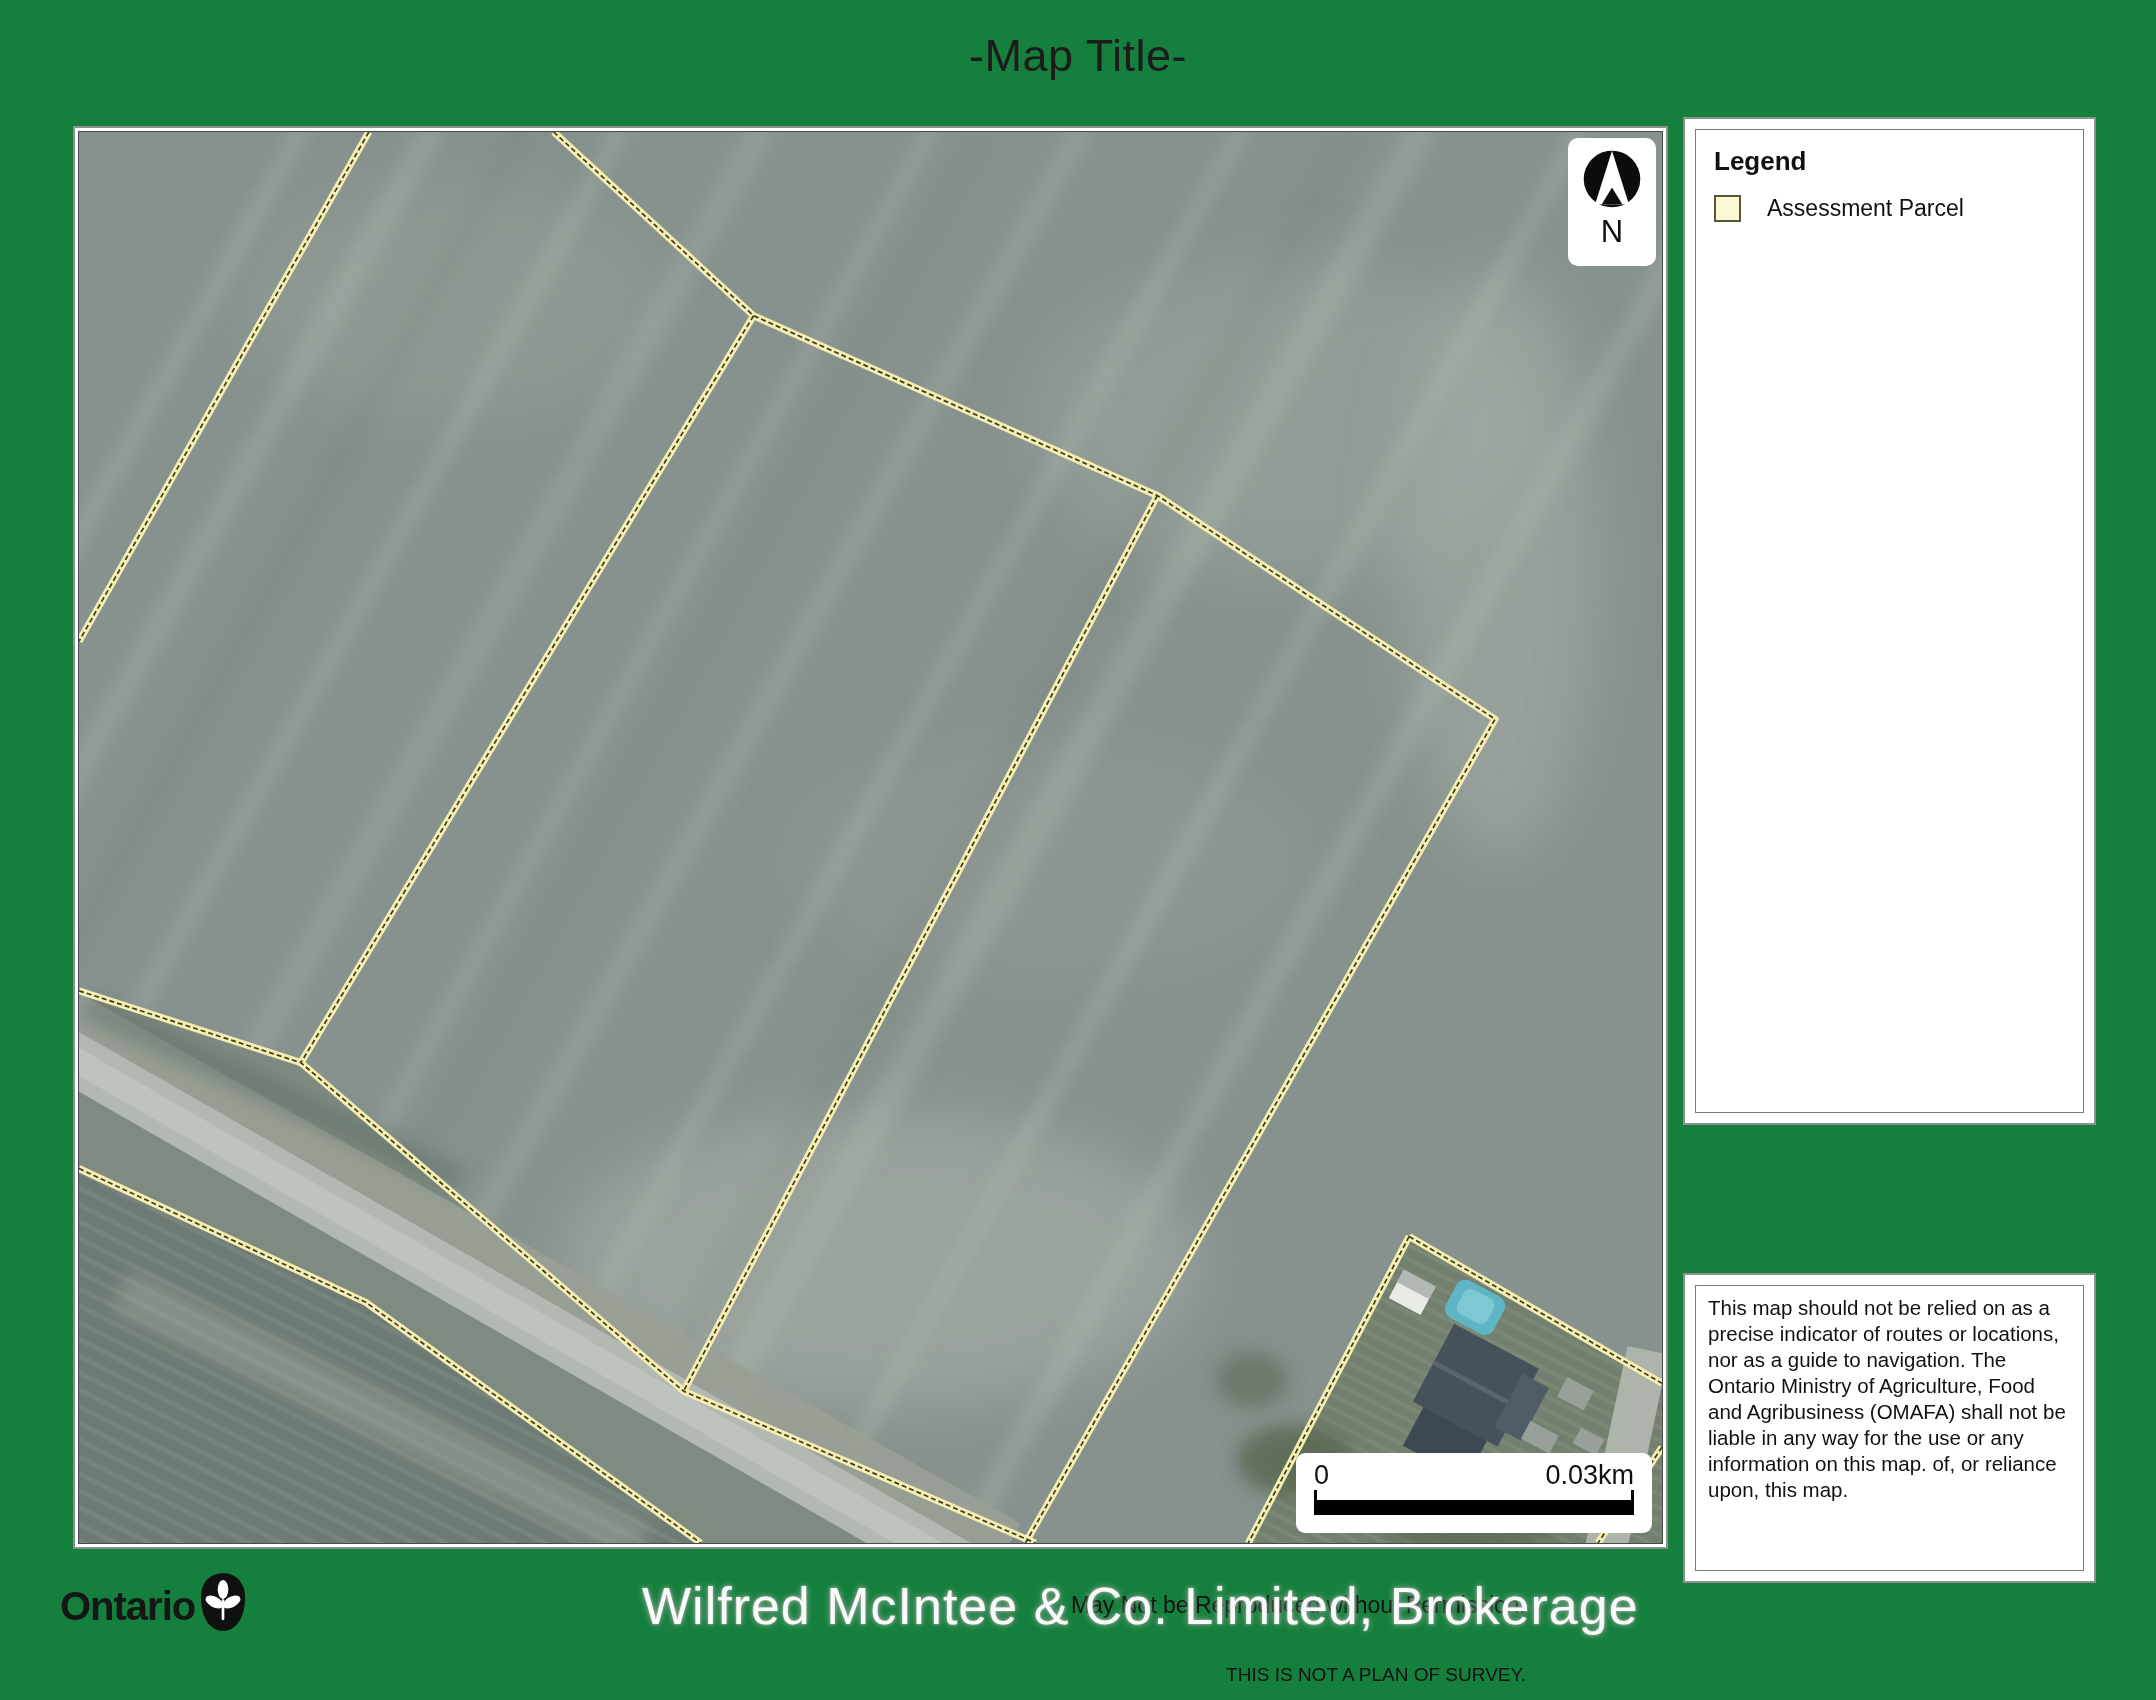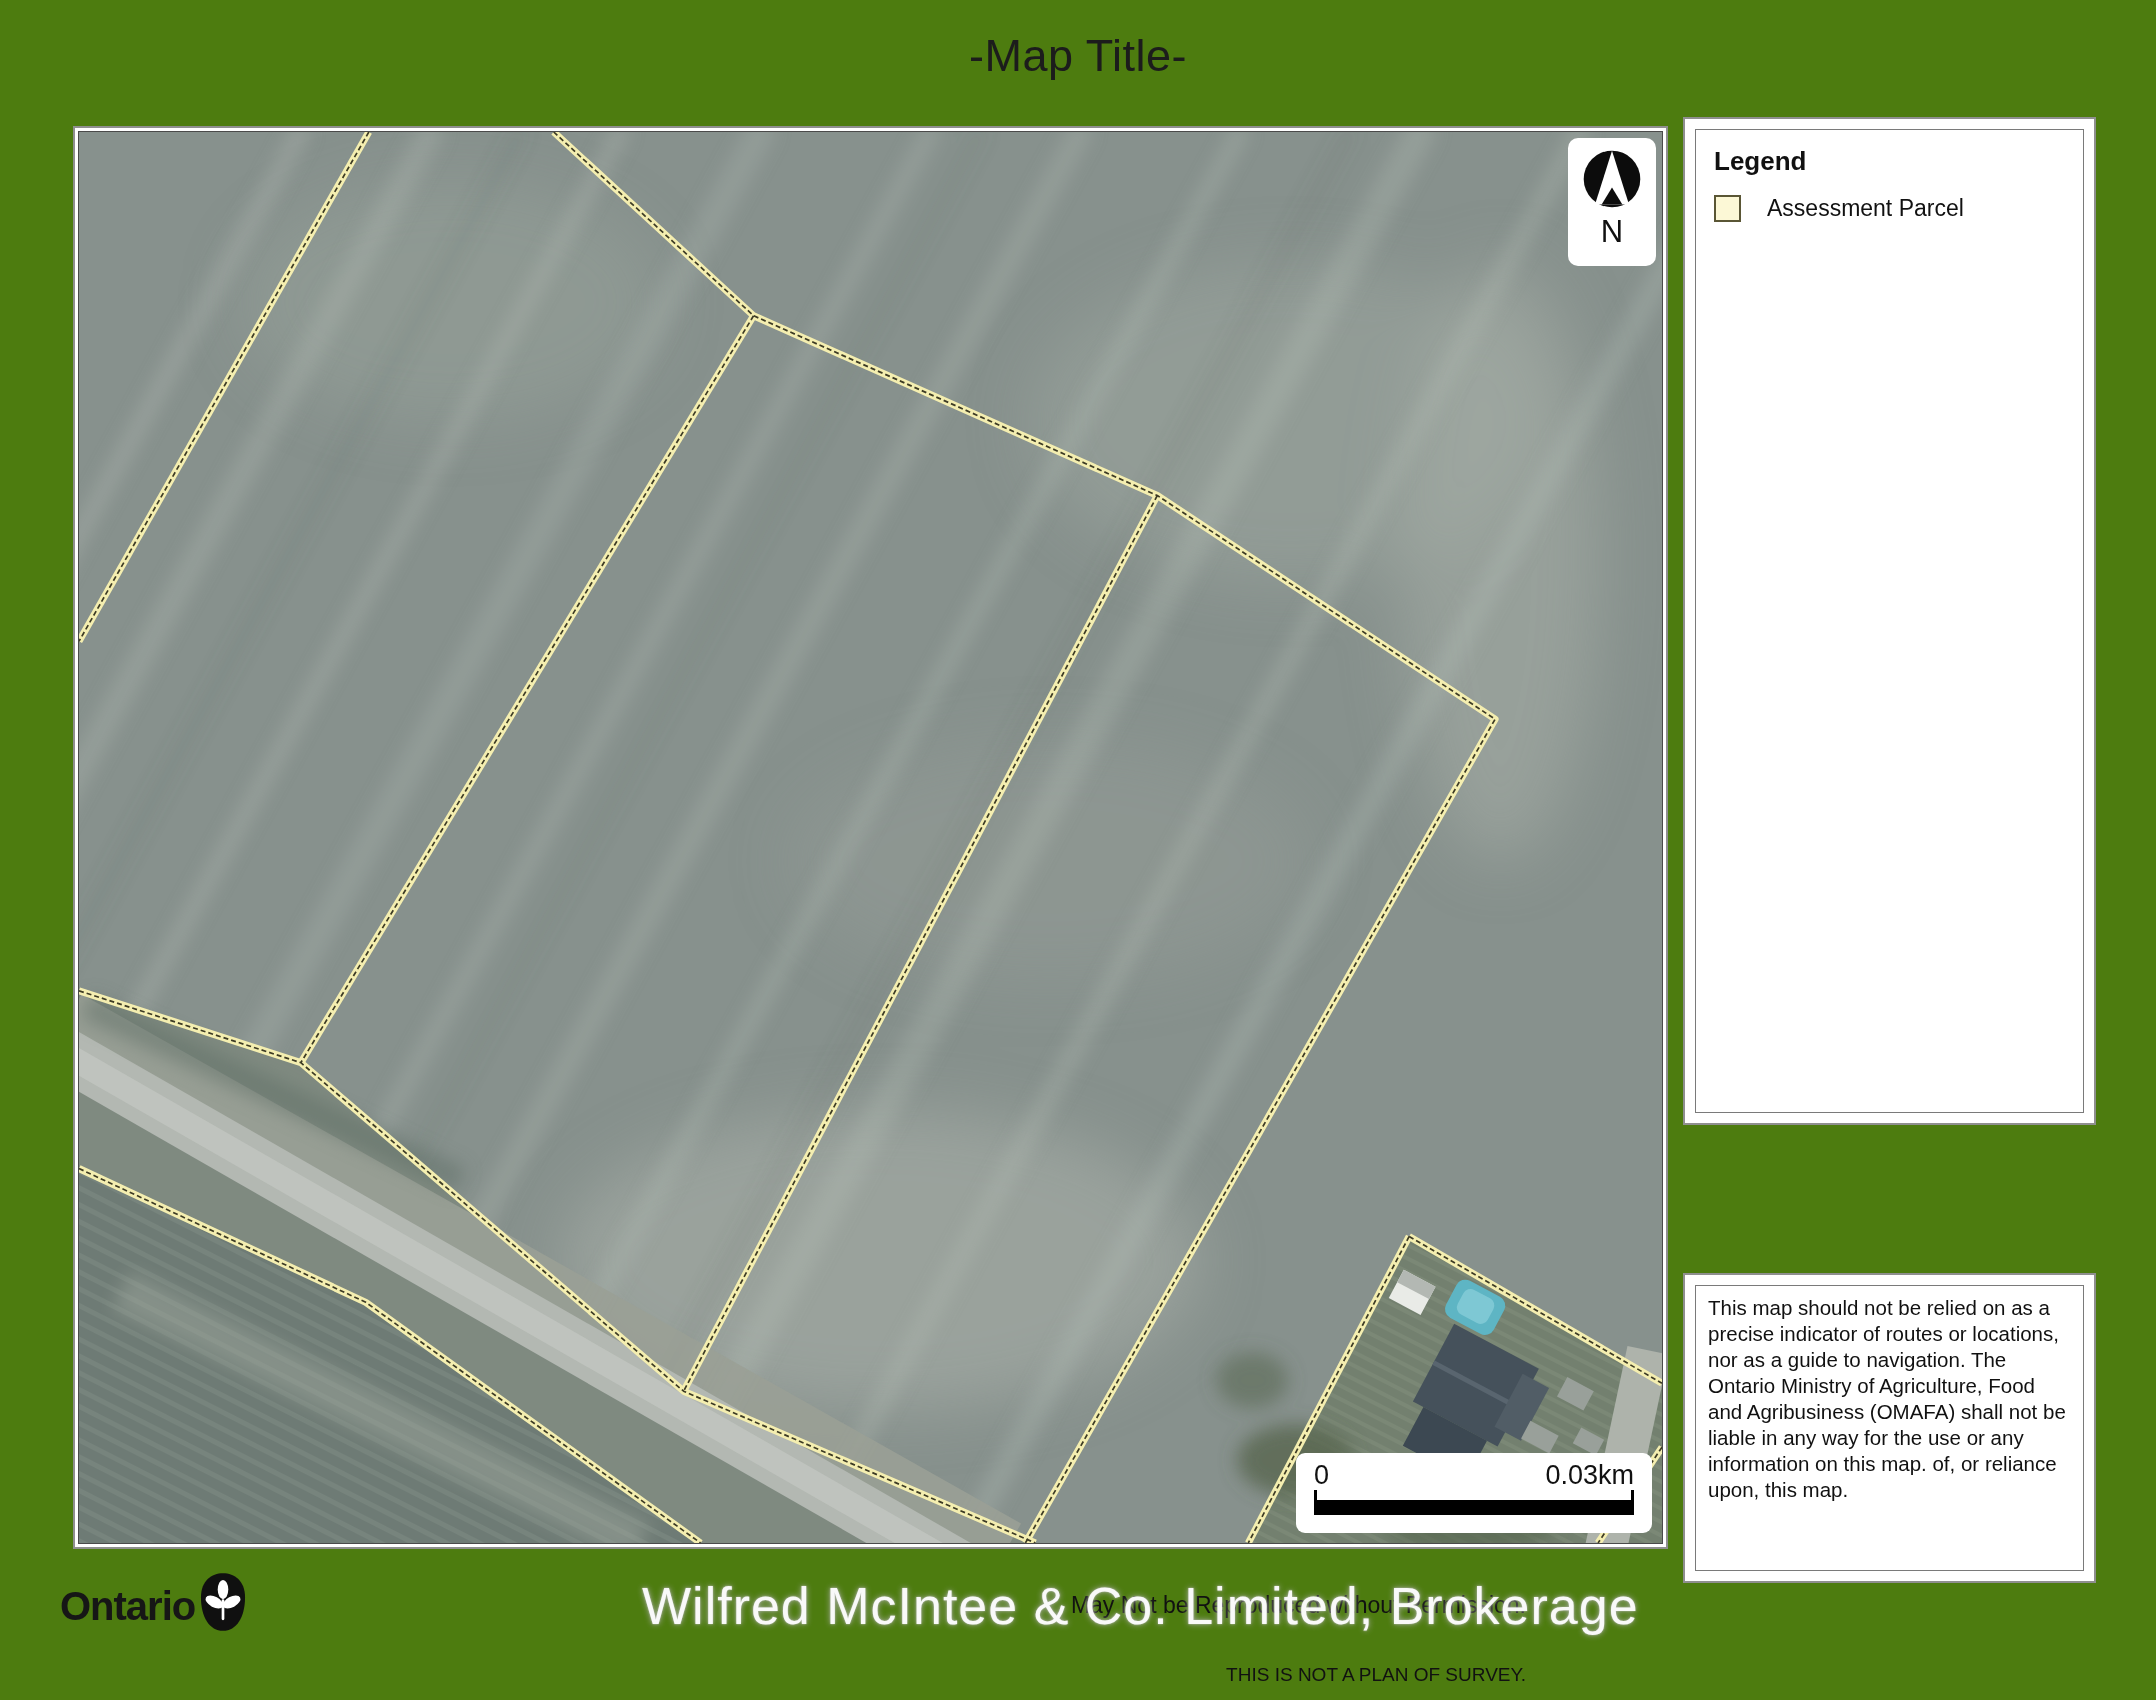--- a/index.html
+++ b/index.html
@@ -1,16 +1,16 @@
 <!DOCTYPE html>
 <html><head>
 <meta charset="utf-8">
 <style>
   html,body{margin:0;padding:0;background:#ffffff;}
-  .page{position:relative;width:2156px;height:1700px;background:#4d7c0f;
+  .page{position:relative;width:2156px;height:1700px;background:#15803d;
         font-family:"Liberation Sans", sans-serif;color:#111;overflow:hidden;}
 
   
   .page-title{position:absolute;top:30px;left:0;width:2156px;text-align:center;
               font-size:45px;font-weight:400;color:#1c1c1c;letter-spacing:0.5px;}
 
   
   .map-outer{position:absolute;left:73px;top:126px;width:1595px;height:1423px;
              box-sizing:border-box;border:2px solid #8f8f8f;background:#fff;padding:3px;}
   .map-inner{position:relative;width:100%;height:100%;box-sizing:border-box;

